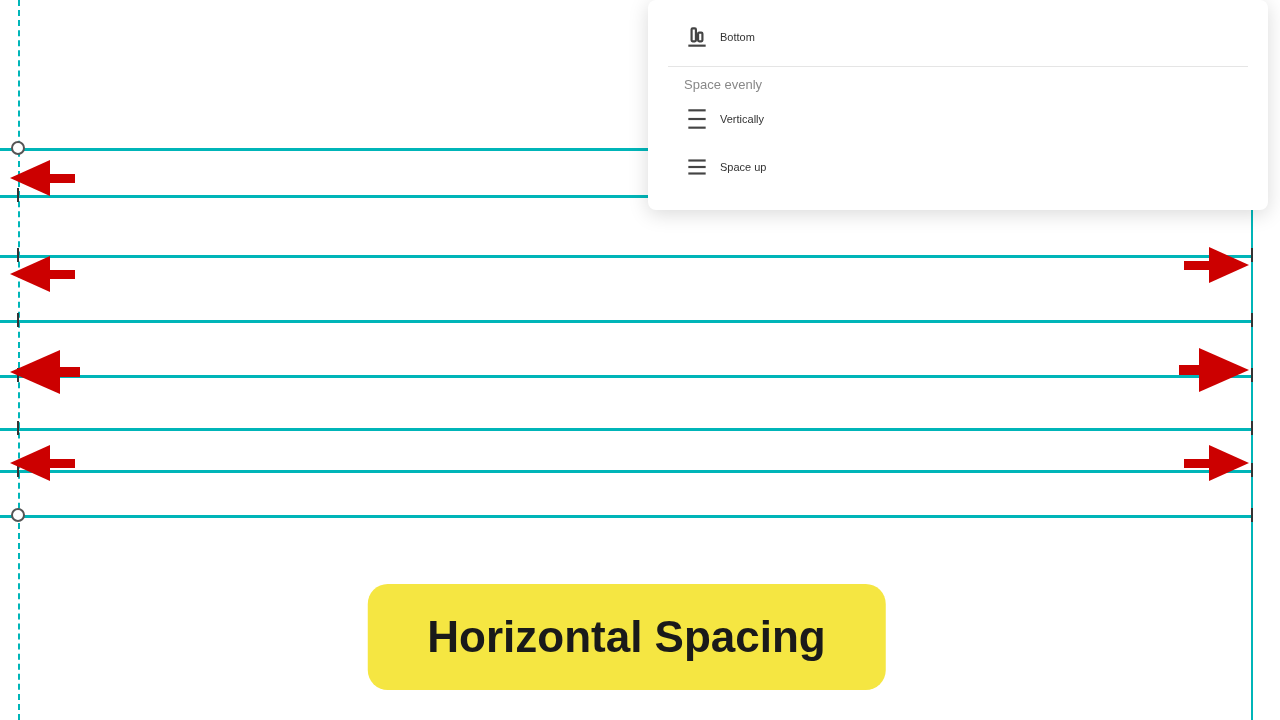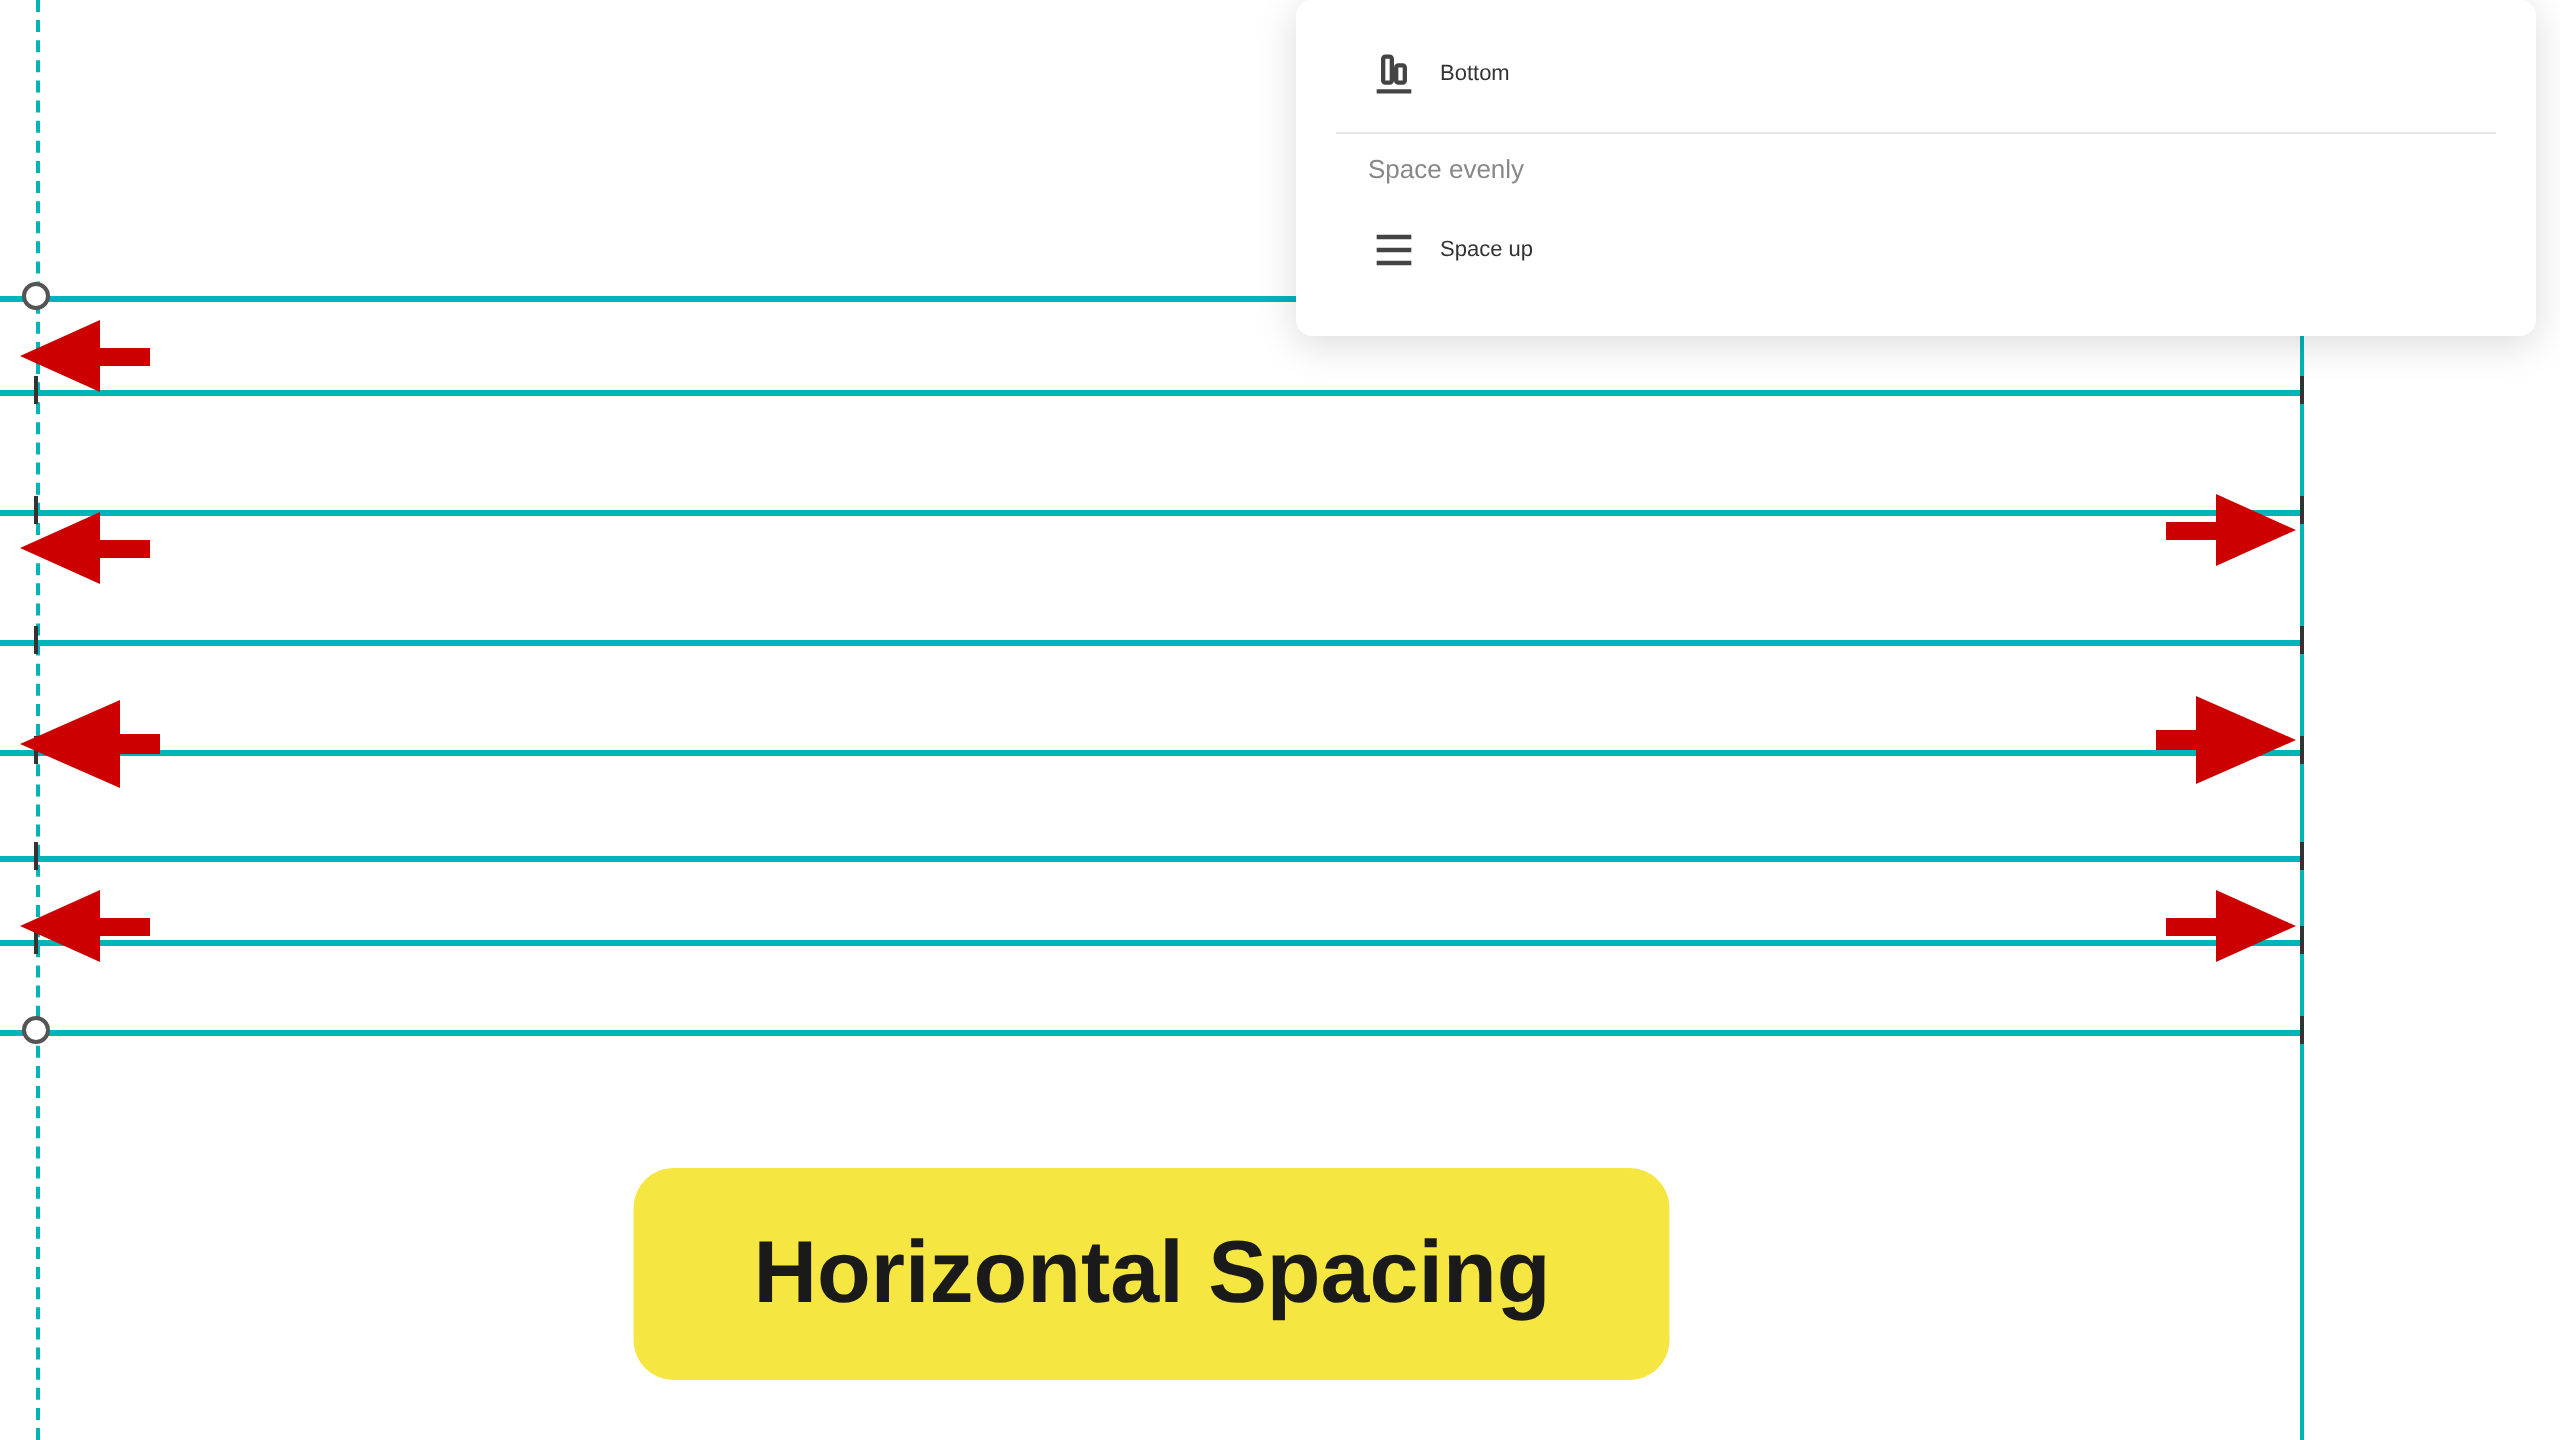--- a/index.html
+++ b/index.html
@@ -9,21 +9,21 @@
       overflow: hidden;
       background: #ffffff;
       position: relative;
       font-family: -apple-system, BlinkMacSystemFont, 'Segoe UI', sans-serif;
     }
 
     
     .canvas-area {
       position: absolute;
       top: 0; left: 0;
-      width: 1152px;
+      width: 1253px;
       height: 720px;
       background: #f0f0f0;
       overflow: hidden;
     }
 
     
     .canvas-white {
       position: absolute;
       top: 0; left: 0;
       width: 1280px;
@@ -264,20 +264,30 @@
       </span>
       <span>Bottom</span>
     </div>
   </div>
 
   <hr class="divider">
 
   <div class="section-label">Space evenly</div>
 
   <div class="panel-row">
+    <div class="panel-item">
+      <span class="panel-icon">
+        <svg viewBox="0 0 24 24" fill="none" stroke="currentColor" stroke-width="2">
+          <line x1="4" y1="4" x2="20" y2="4"></line>
+          <line x1="4" y1="12" x2="20" y2="12"></line>
+          <line x1="4" y1="20" x2="20" y2="20"></line>
+        </svg>
+      </span>
+      <span>Vertically</span>
+    </div>
   </div>
 
   <div class="panel-row">
     <div class="panel-item">
       <span class="panel-icon">
         <svg viewBox="0 0 24 24" fill="none" stroke="currentColor" stroke-width="2">
           <line x1="4" y1="6" x2="20" y2="6"></line>
           <line x1="4" y1="12" x2="20" y2="12"></line>
           <line x1="4" y1="18" x2="20" y2="18"></line>
         </svg>

